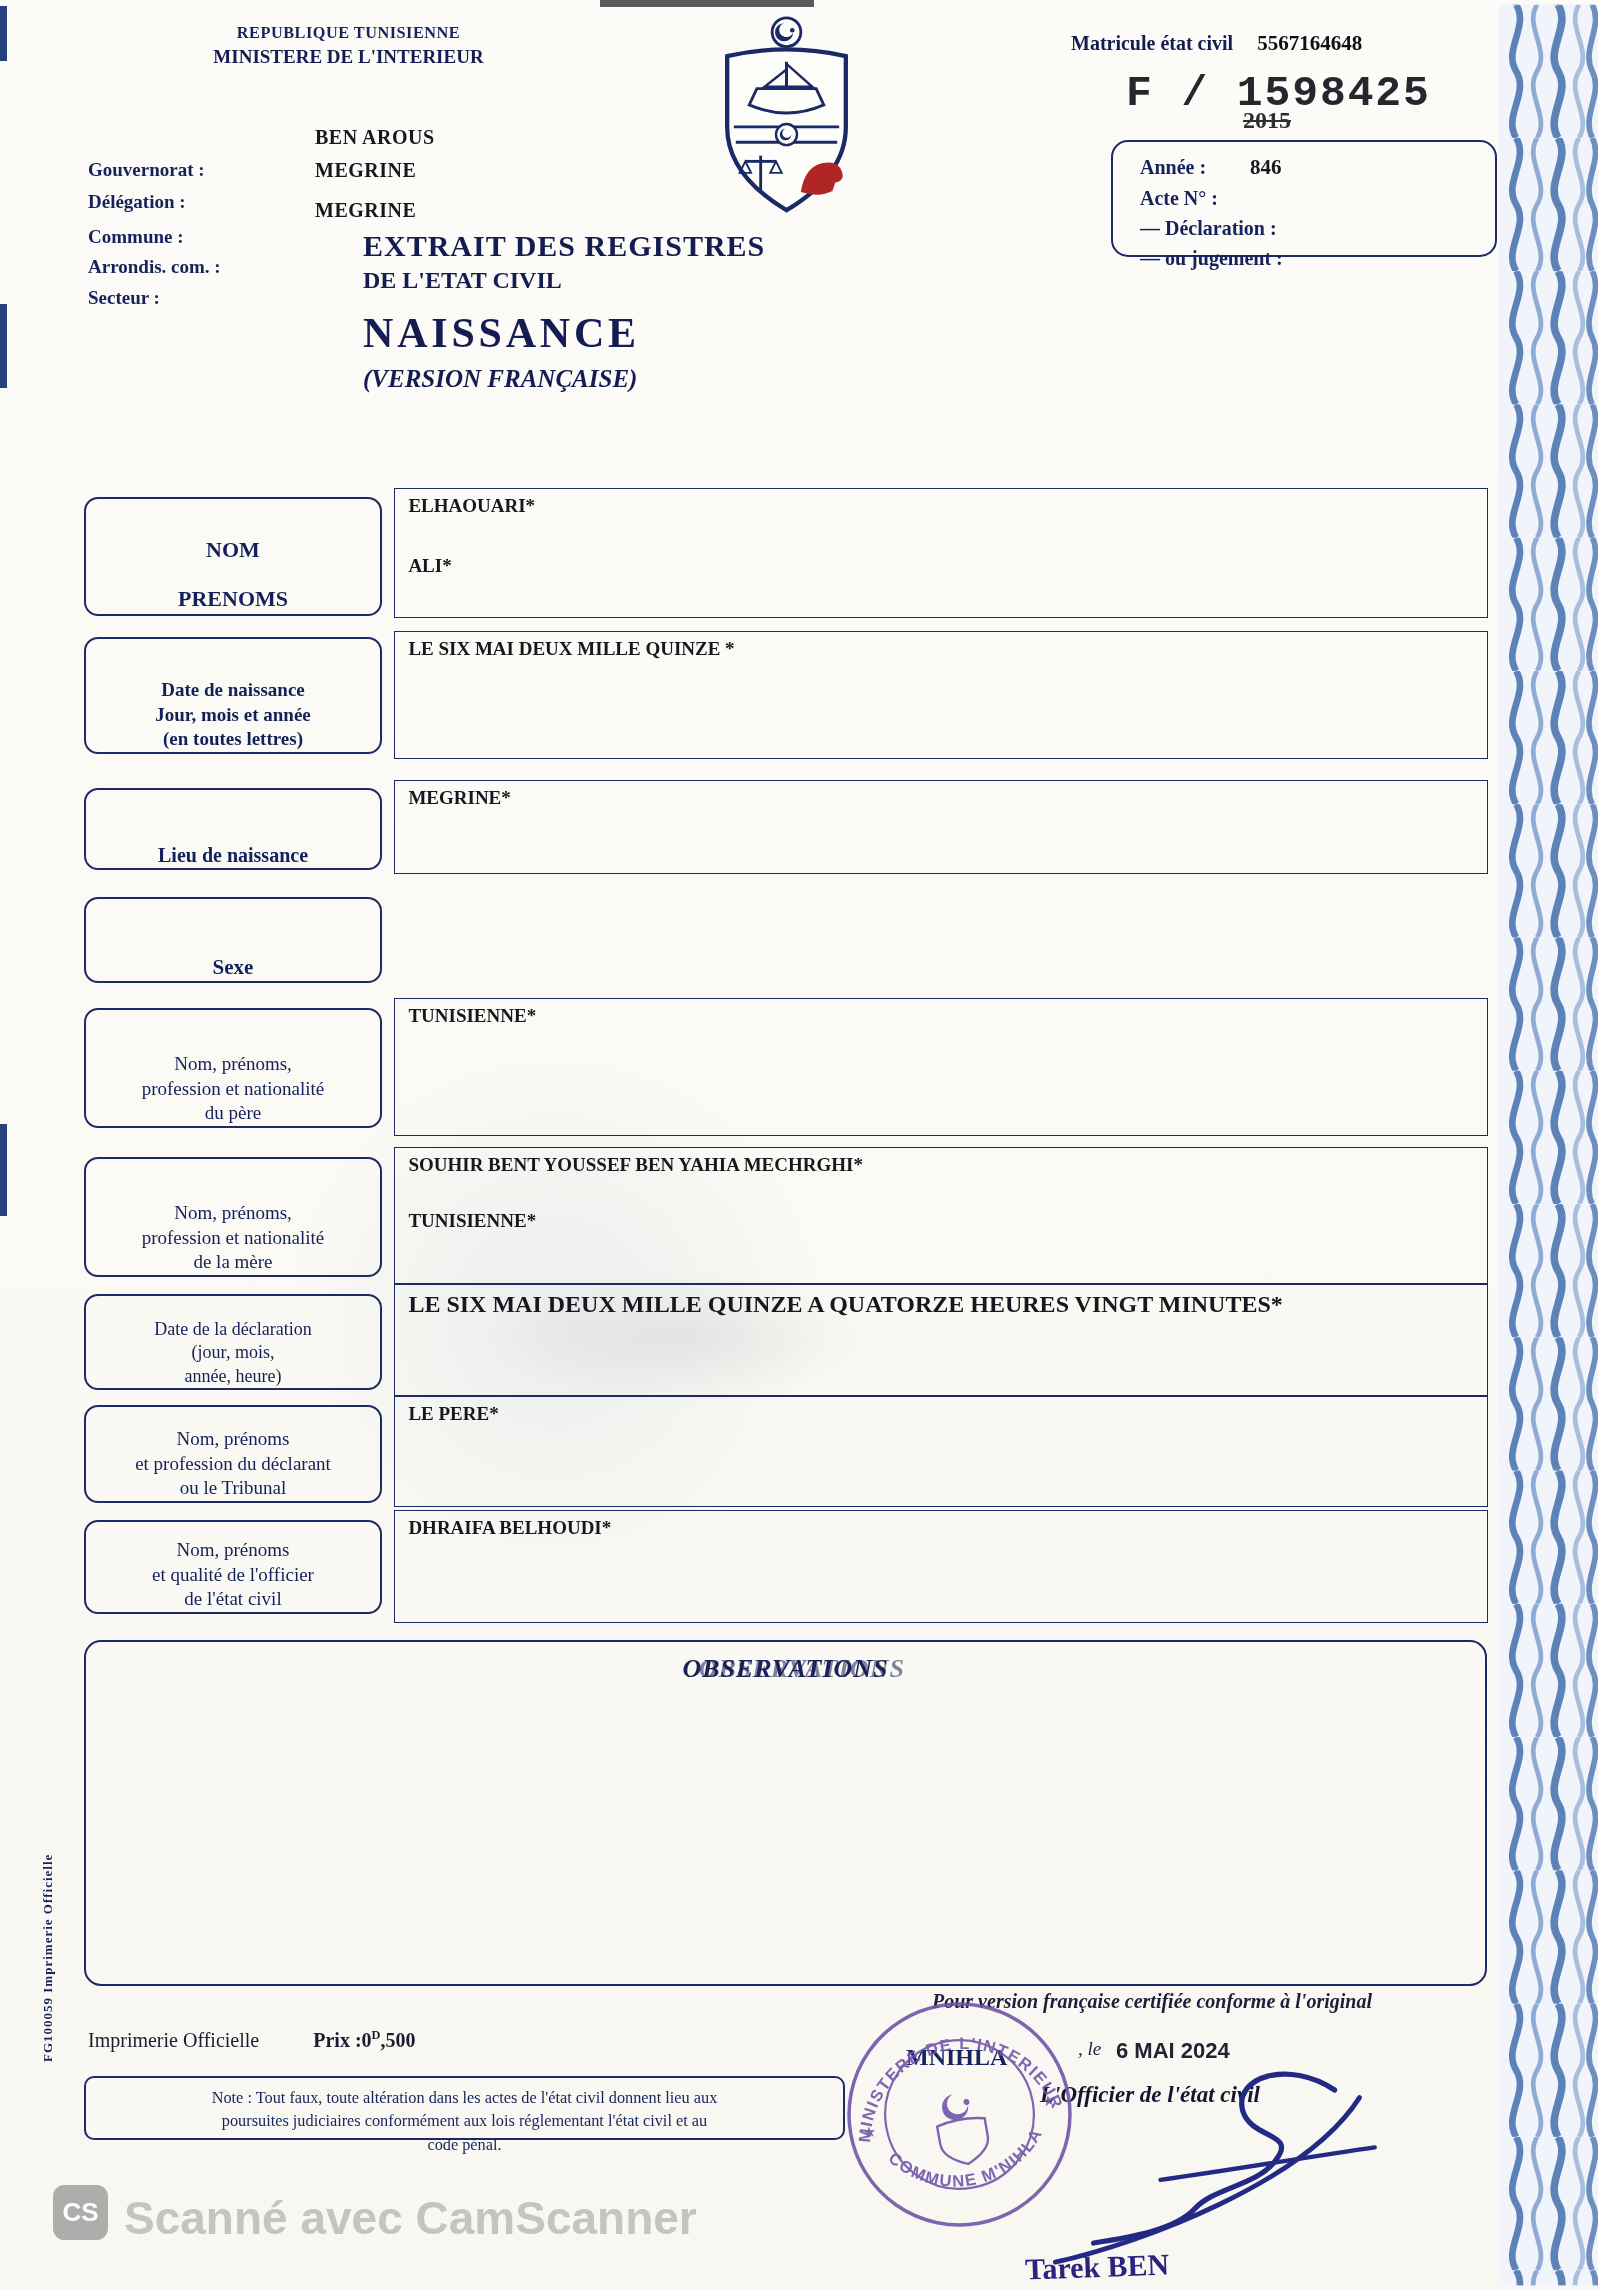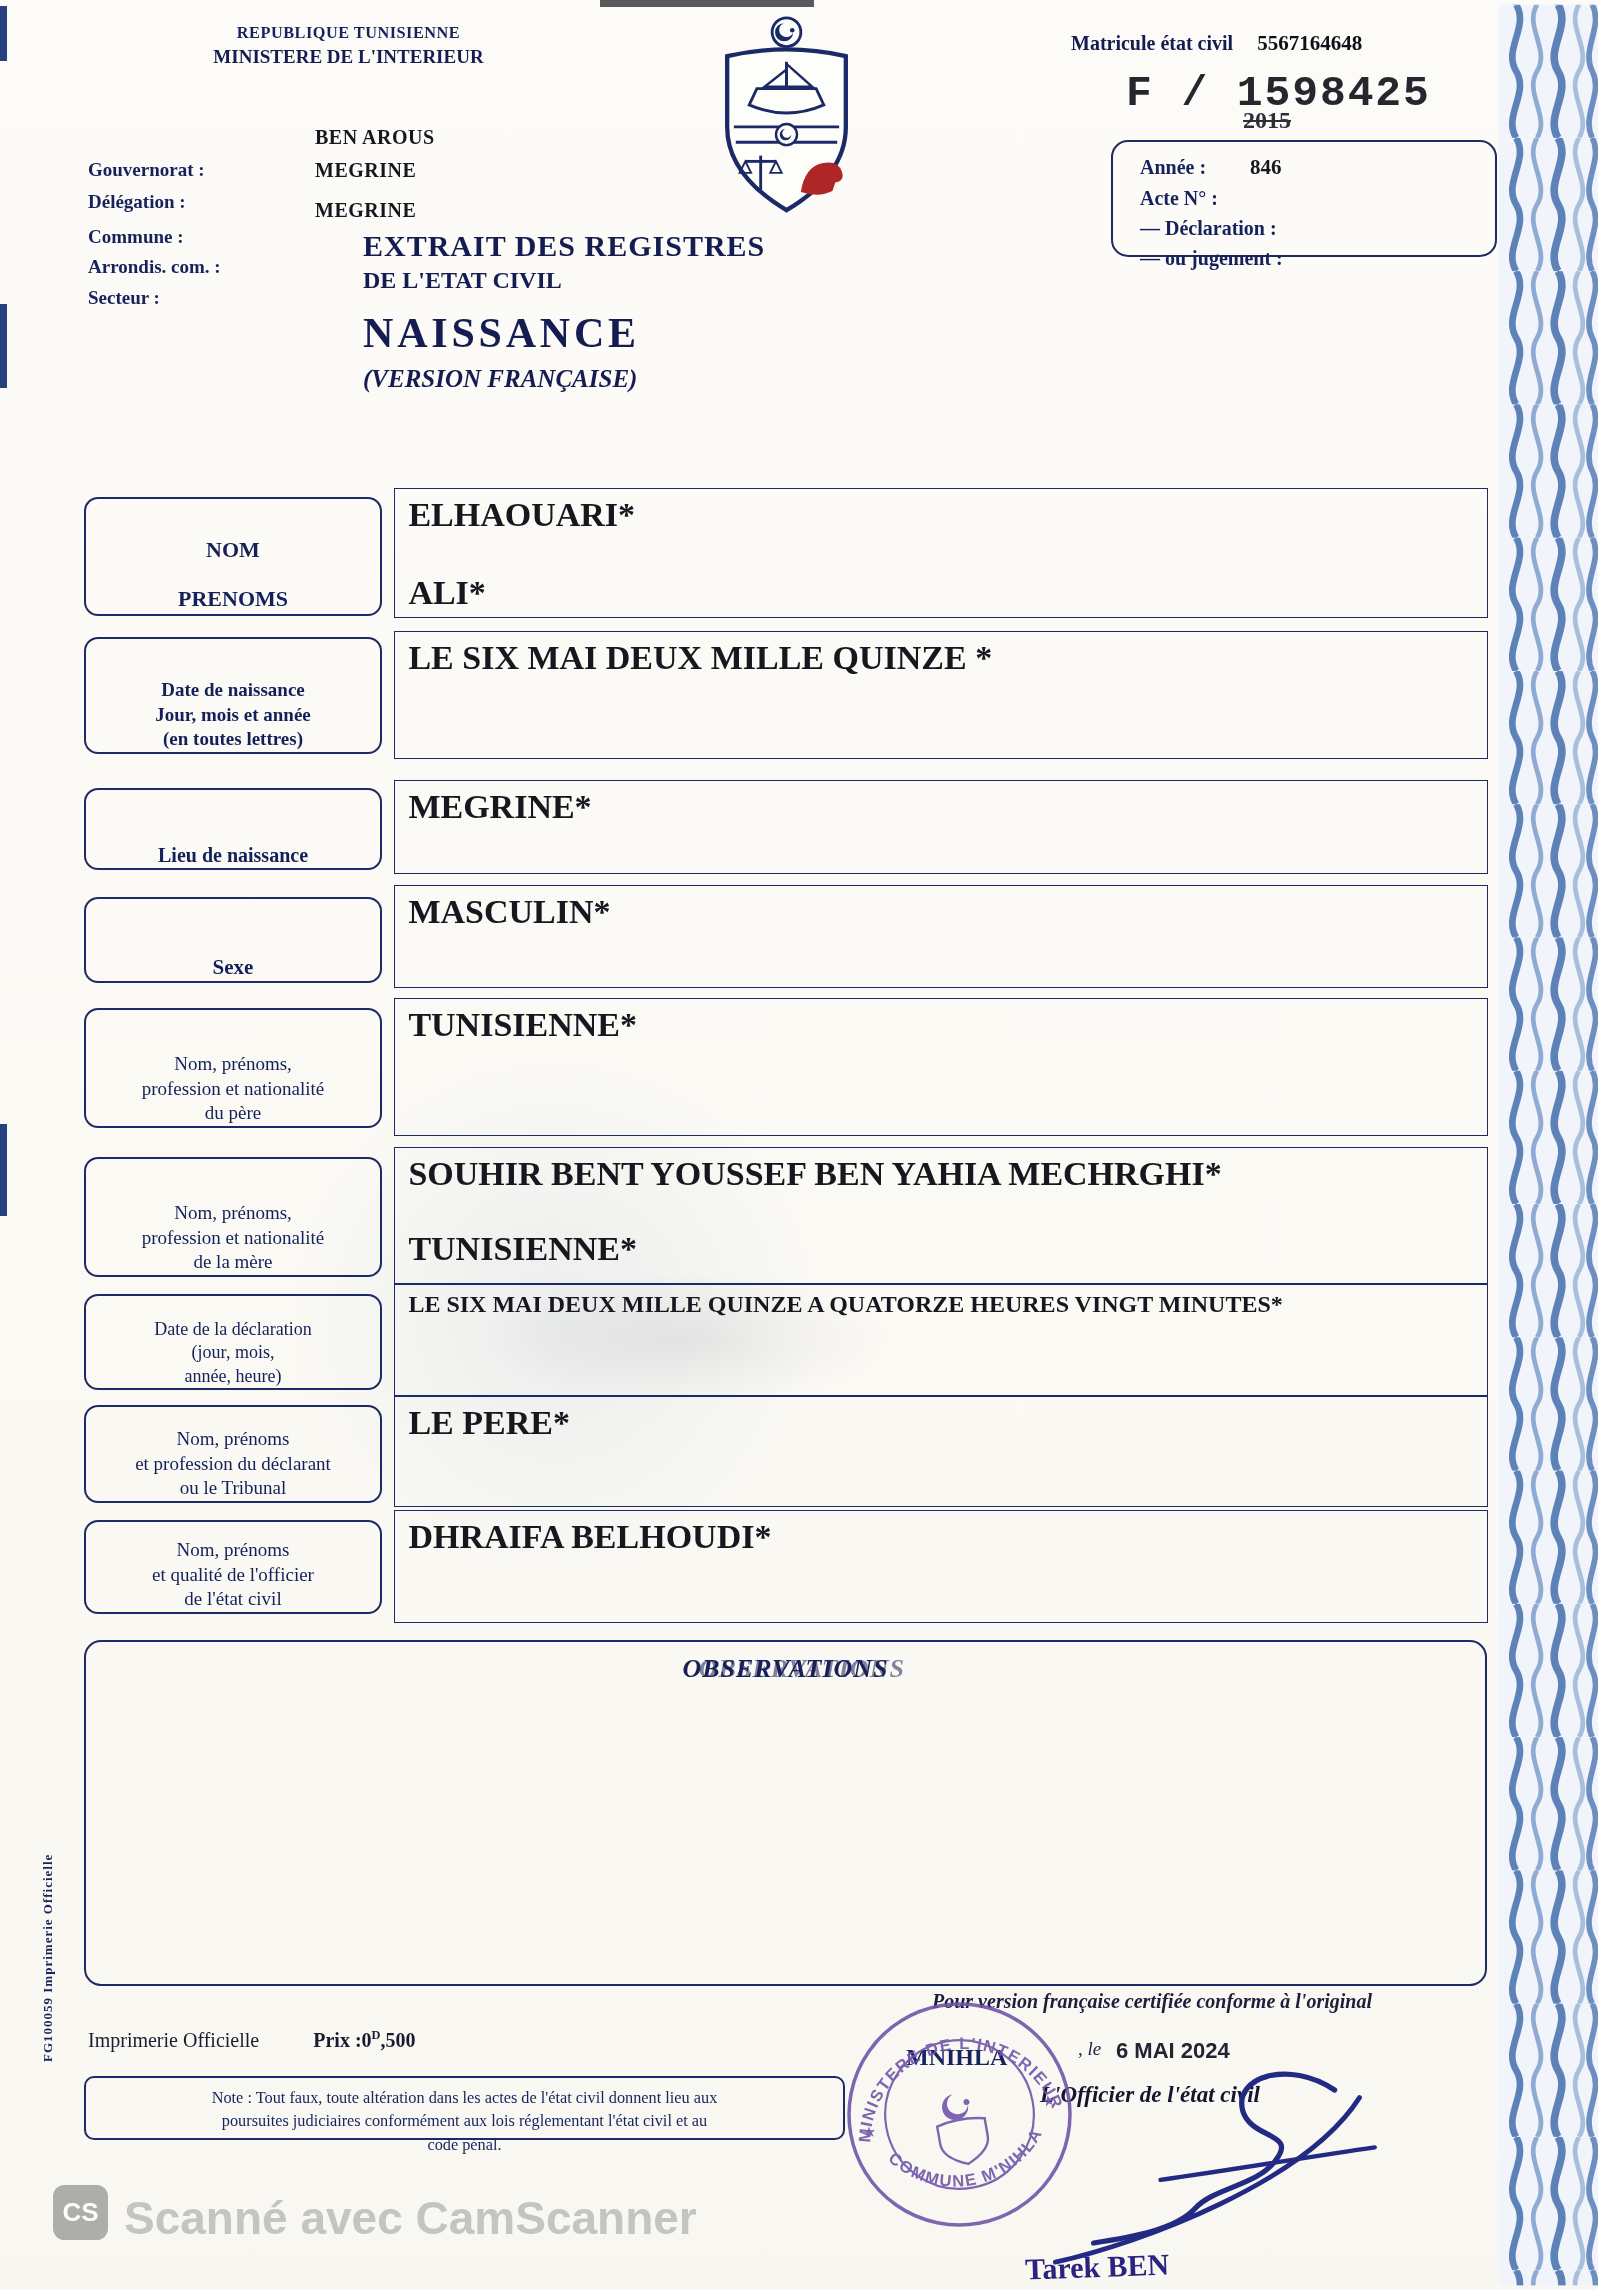--- a/index.html
+++ b/index.html
@@ -40,21 +40,21 @@
 
   
   .emblem{left:709px;top:11.5px;width:155px;height:205px}
 
   
   .lbox{position:absolute;left:84px;width:298px;border:2.9px solid #1d2a66;border-radius:14px;
         display:flex;flex-direction:column;align-items:center;justify-content:flex-end;
         text-align:center;color:#14205a;background:transparent}
   .lbox div{line-height:1.3}
   .vbox{position:absolute;left:394px;width:1094px;border:1.9px solid #1d2a66;
-        padding:4.8px 13.4px;color:#17171f;font-weight:bold;font-size:34px}
+        padding:4.8px 13.4px;color:#17171f;font-weight:bold;font-size:19px}
   .vbox .val{line-height:1.25;white-space:nowrap}
 
   .r0l{top:497px;height:119px;font-size:22px;font-weight:bold}
   .r0l div+div{margin-top:21px}
   .r0v{top:488px;height:130px}
   .r0v .val+.val{margin-top:36px}
 
   .r1l{top:637px;height:117px;font-size:19px;font-weight:bold}
   .r1v{top:631px;height:128px}
 
@@ -227,23 +227,20 @@
 
   <div class="lbox r2l">
     <div>Lieu de naissance</div>
   </div>
   <div class="vbox r2v">
     <div class="val">MEGRINE*</div>
   </div>
 
   <div class="lbox r3l">
     <div>Sexe</div>
-  </div>
-  <div class="vbox r3v">
-    <div class="val">MASCULIN*</div>
   </div>
 
   <div class="lbox r4l">
     <div>Nom, prénoms,</div>
     <div>profession et nationalité</div>
     <div>du père</div>
   </div>
   <div class="vbox r4v">
     <div class="val">TUNISIENNE*</div>
   </div>

